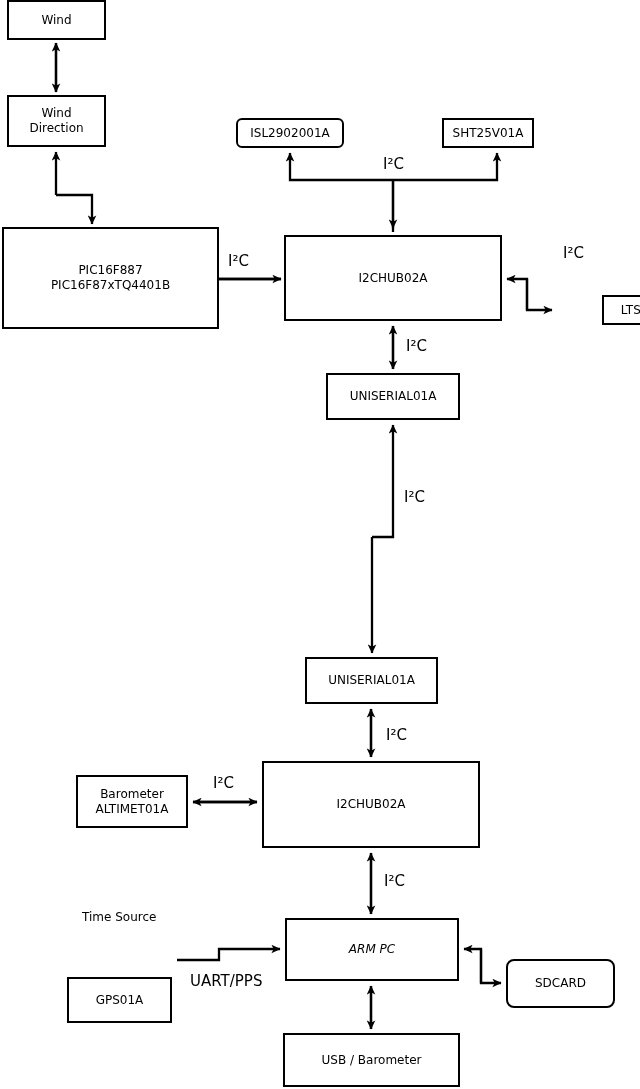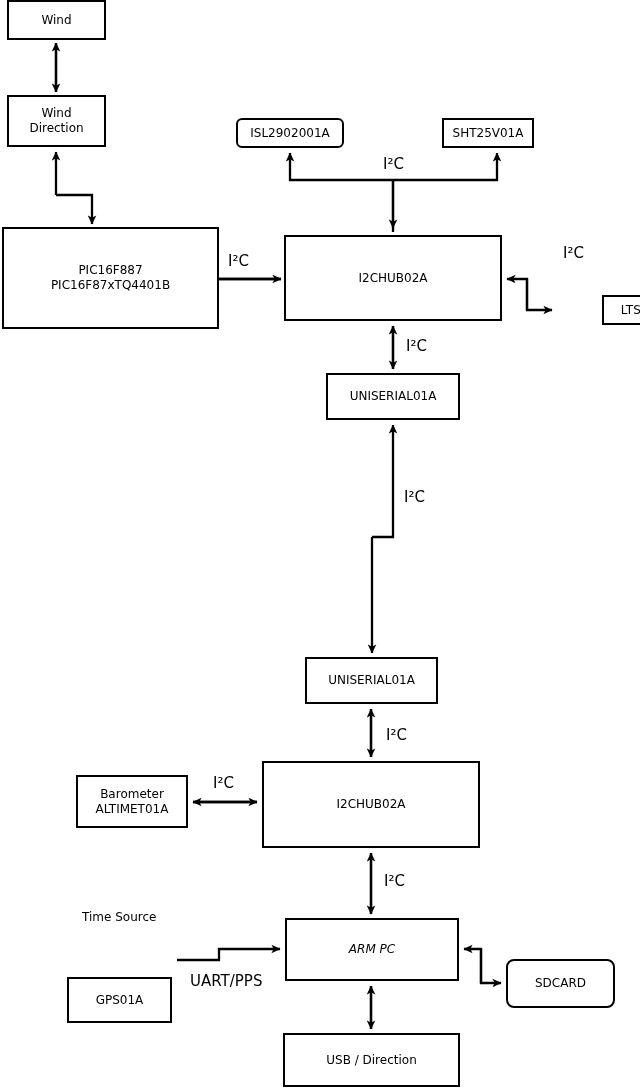--- a/index.html
+++ b/index.html
@@ -167,21 +167,21 @@
 
   <div class="node" style="left:285px;top:918px;width:174px;height:63px;font-style:italic;">
     <span class="nlabel">ARM PC</span>
   </div>
 
   <div class="node" style="left:506px;top:959px;width:109px;height:49px;border-radius:8px;">
     <span class="nlabel">SDCARD</span>
   </div>
 
   <div class="node" style="left:283px;top:1033px;width:177px;height:54px;">
-    <span class="nlabel">USB / Direction</span>
+    <span class="nlabel">USB / Barometer</span>
   </div>
 
   <div class="freelabel" style="left:82px;top:910px;">Time Source</div>
 
   <div class="wirelabel" style="left:383px;top:155px;">I²C</div>
   <div class="wirelabel" style="left:228px;top:252px;">I²C</div>
   <div class="wirelabel" style="left:563px;top:244px;">I²C</div>
   <div class="wirelabel" style="left:406px;top:337px;">I²C</div>
   <div class="wirelabel" style="left:404px;top:488px;">I²C</div>
   <div class="wirelabel" style="left:386px;top:726px;">I²C</div>

